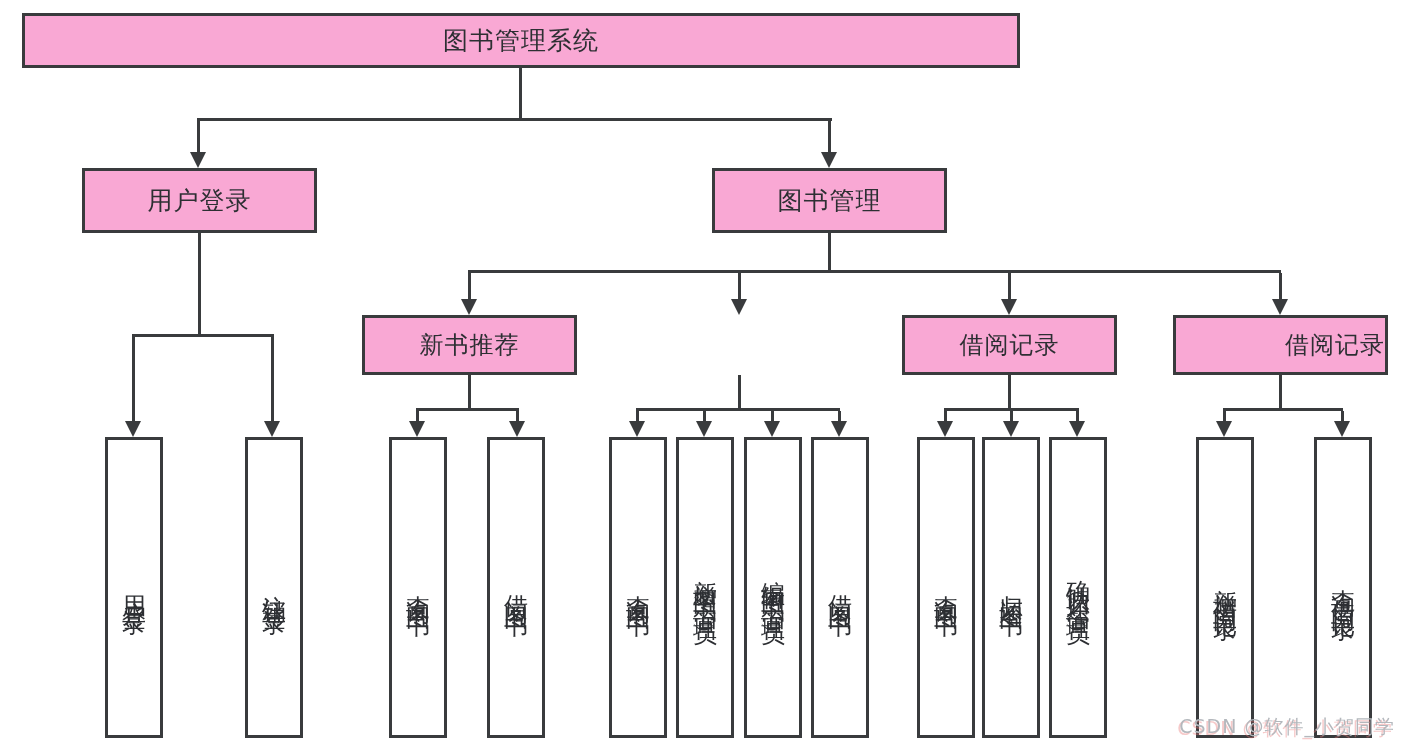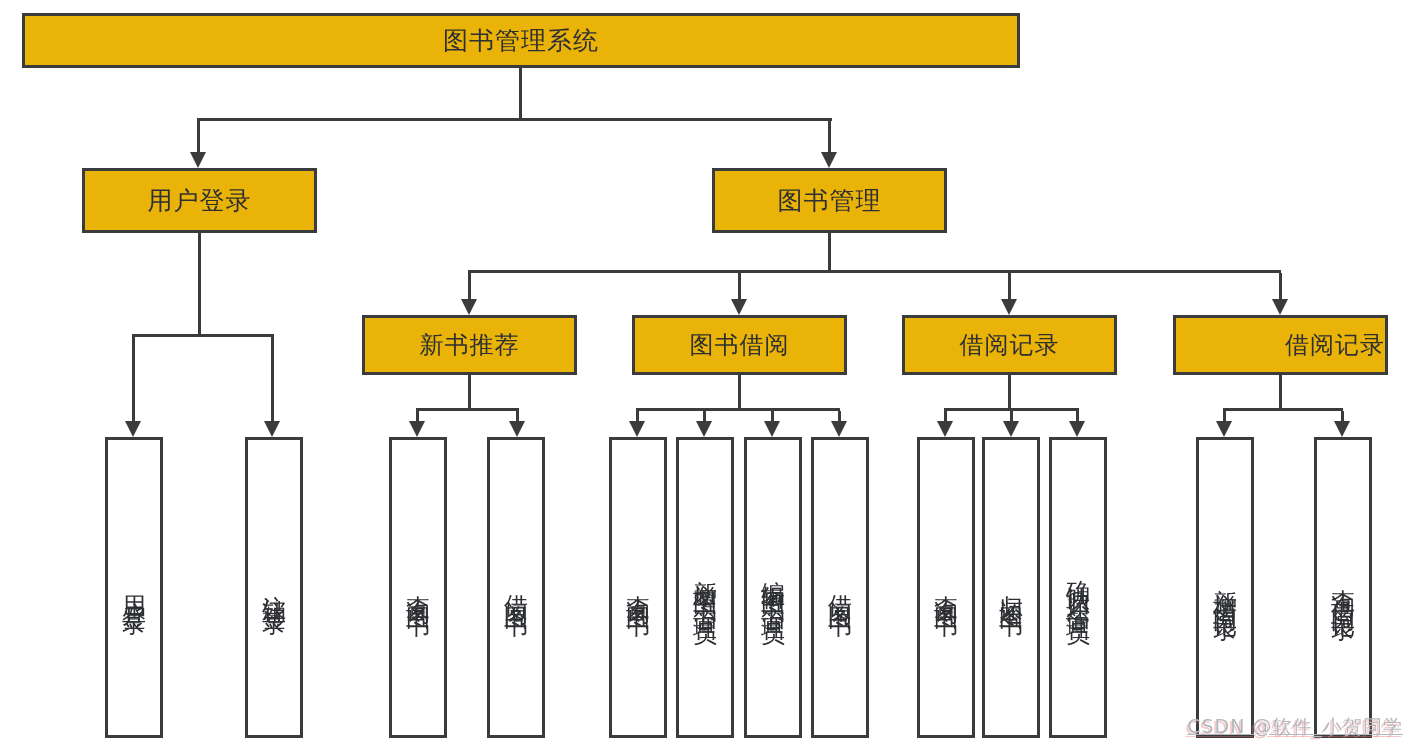--- a/index.html
+++ b/index.html
@@ -6,21 +6,21 @@
   #stage{
     position:relative;
     width:1405px;height:747px;
     background:#fff;
     font-family:"DejaVu Sans","Liberation Sans",sans-serif;
     color:#2d2f33;
     overflow:hidden;
   }
   .node{
     position:absolute;
-    background:#eab308;
+    background:#f9a8d4;
     border:3px solid #393b3d;
     box-sizing:border-box;
     display:flex;align-items:center;justify-content:center;
     font-size:25px;
     letter-spacing:1px;
     color:#2d2f33;
   }
   .root{left:22px;top:13px;width:998px;height:55px;}
   .rowA{top:168px;height:65px;width:235px;}
   .rowB{top:315px;height:60px;width:215px;font-size:24px;}
@@ -44,51 +44,47 @@
   .vline{position:absolute;width:3px;background:#393b3d;}
   .hline{position:absolute;height:3px;background:#393b3d;}
   .arrow{
     position:absolute;width:0;height:0;
     border-left:8px solid transparent;
     border-right:8px solid transparent;
     border-top:16px solid #393b3d;
   }
   .watermark{
     position:absolute;
-    right:2px;bottom:7px;
+    right:10px;bottom:7px;
     font-size:19px;
     letter-spacing:1px;
     color:#b4b8bd;
     text-shadow:-2px 2px 0 rgba(233,120,120,0.40);
     z-index:5;
     pointer-events:none;
-    text-decoration:underline;
   }
 </style>
 </head>
 <body>
 
 <div id="stage">
 
   <div class="node root">
     <span>图书管理系统</span>
   </div>
 
   <div class="node rowA" style="left:82px;">
     <span>用户登录</span>
   </div>
   <div class="node rowB" style="left:362px;">
     <span>新书推荐</span>
   </div>
 
   <div class="node rowA" style="left:712px;">
     <span>图书管理</span>
-  </div>
-  <div class="node rowB" style="left:632px;">
-    <span>图书借阅</span>
   </div>
   <div class="node rowB" style="left:902px;">
     <span>借阅记录</span>
   </div>
   <div class="node rowB" style="left:1173px;justify-content:flex-end;">
     <span>借阅记录</span>
   </div>
 
   <div class="leaf" style="left:105px;">
     <span class="vtext">用户登录</span>

